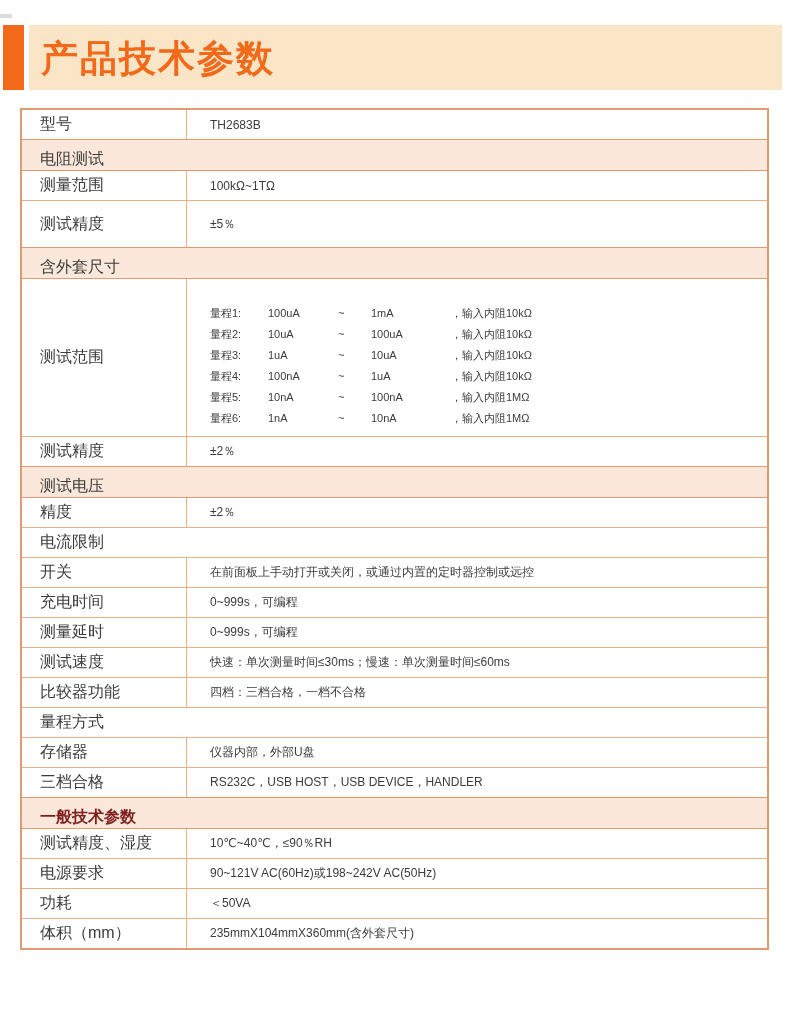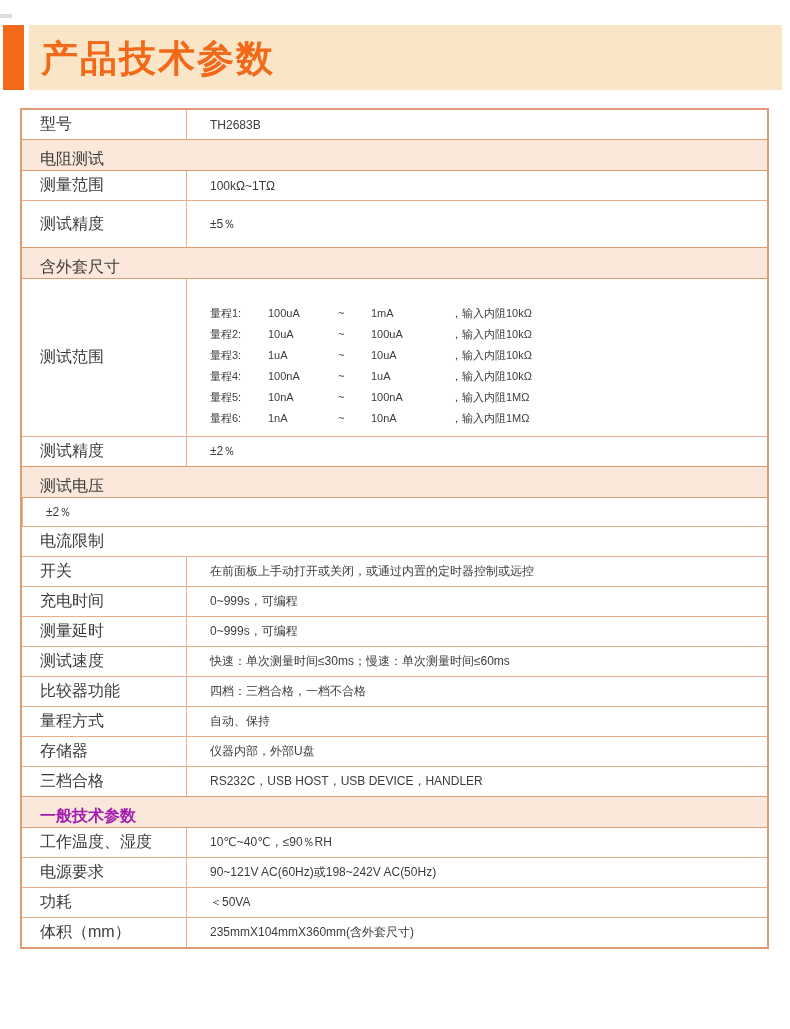--- a/index.html
+++ b/index.html
@@ -75,21 +75,21 @@
     box-sizing: border-box;
     display: flex; align-items: center;
     font-size: 12px;
   }
   .sec-label {
     display: flex; align-items: center;
     padding-left: 18px;
     font-size: 16px;
     margin-top: 8px;
   }
-  .trow.accent .sec-label { color: #a21caf; font-weight: bold; }
+  .trow.accent .sec-label { color: #7f1d1d; font-weight: bold; }
   .trow.tall { min-height: 47px; }
 
   
   .cell-value.ranges {
     flex-direction: column;
     align-items: flex-start;
     justify-content: center;
     padding-top: 24px; padding-bottom: 7px;
     font-size: 11px;
     line-height: 21px;
@@ -143,20 +143,21 @@
       </div>
     </div>
     <div class="trow kv">
       <div class="cell-label">测试精度</div>
       <div class="cell-value">±2％</div>
     </div>
     <div class="trow section">
       <div class="sec-label">测试电压</div>
     </div>
     <div class="trow kv">
+      <div class="cell-label">精度</div>
       <div class="cell-value">±2％</div>
     </div>
     <div class="trow kv">
       <div class="cell-label">电流限制</div>
     </div>
     <div class="trow kv">
       <div class="cell-label">开关</div>
       <div class="cell-value">在前面板上手动打开或关闭，或通过内置的定时器控制或远控</div>
     </div>
     <div class="trow kv">
@@ -170,35 +171,34 @@
     <div class="trow kv">
       <div class="cell-label">测试速度</div>
       <div class="cell-value">快速：单次测量时间≤30ms；慢速：单次测量时间≤60ms</div>
     </div>
     <div class="trow kv">
       <div class="cell-label">比较器功能</div>
       <div class="cell-value">四档：三档合格，一档不合格</div>
     </div>
     <div class="trow kv">
       <div class="cell-label">量程方式</div>
-      <div class="cell-value">自动、保持</div>
     </div>
     <div class="trow kv">
       <div class="cell-label">存储器</div>
       <div class="cell-value">仪器内部，外部U盘</div>
     </div>
     <div class="trow kv">
       <div class="cell-label">三档合格</div>
       <div class="cell-value">RS232C，USB HOST，USB DEVICE，HANDLER</div>
     </div>
     <div class="trow section accent">
       <div class="sec-label">一般技术参数</div>
     </div>
     <div class="trow kv">
-      <div class="cell-label">工作温度、湿度</div>
+      <div class="cell-label">测试精度、湿度</div>
       <div class="cell-value">10℃~40℃，≤90％RH</div>
     </div>
     <div class="trow kv">
       <div class="cell-label">电源要求</div>
       <div class="cell-value">90~121V AC(60Hz)或198~242V AC(50Hz)</div>
     </div>
     <div class="trow kv">
       <div class="cell-label">功耗</div>
       <div class="cell-value">＜50VA</div>
     </div>

